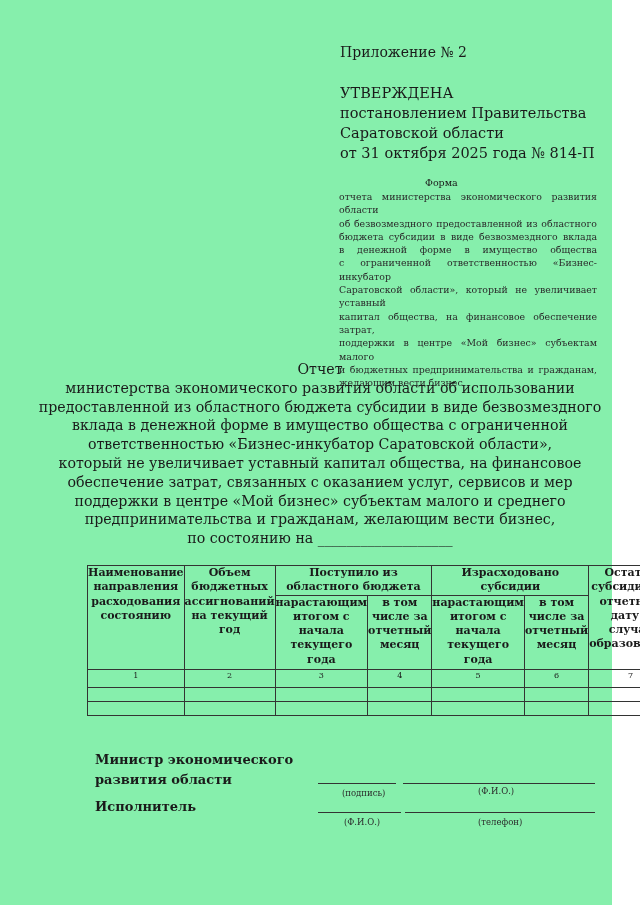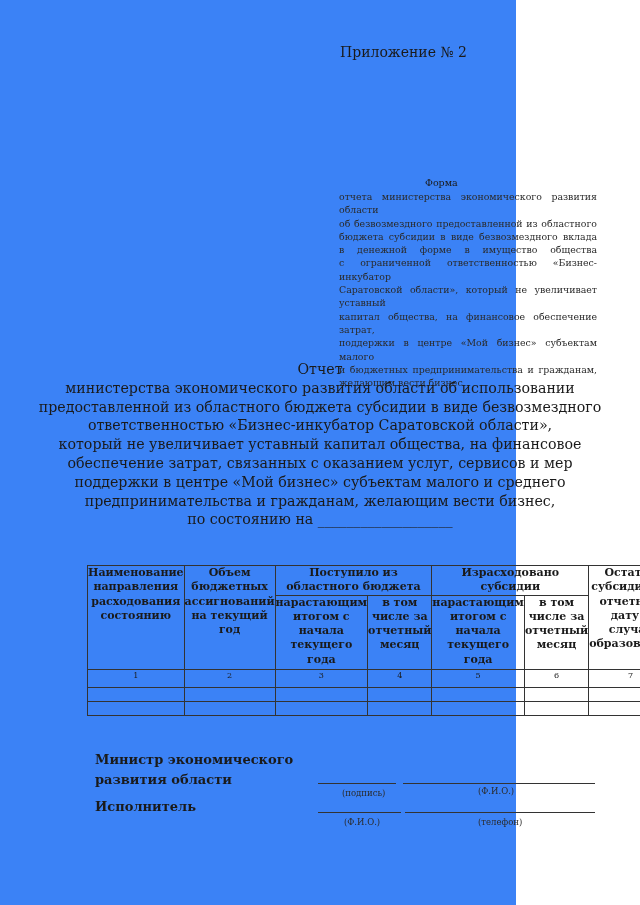--- a/index.html
+++ b/index.html
@@ -1,17 +1,17 @@
 <!DOCTYPE html>
 <html><head>
   <meta charset="utf-8">
   <style>
     html, body { margin: 0; padding: 0; background: #ffffff; }
     body { width: 640px; height: 905px; position: relative; overflow: hidden; color: #1a1a1a; font-family: "DejaVu Serif", serif; }
-    .page { position: absolute; left: 0; top: 0; width: 516px; height: 905px; background: #3b82f6; }
+    .page { position: absolute; left: 0; top: 0; width: 612px; height: 905px; background: #86efac; }
     .abs { position: absolute; white-space: nowrap; }
     .appendix { left: 340px; top: 44px; font-size: 14px; }
     .approval { left: 340px; top: 83px; font-size: 14.5px; line-height: 20px; }
     .approval div { white-space: nowrap; }
     .form-caption { left: 425px; top: 177px; font-size: 9.5px; }
     .form-desc { left: 339px; top: 190px; width: 258px; font-size: 9.4px; line-height: 13.3px; text-align: justify; white-space: normal; color: #2a2a2a; }
     .form-desc span { display: block; text-align: justify; text-align-last: justify; }
     .form-desc span.last { text-align-last: left; }
     .report-title { left: 0; width: 640px; top: 360px; text-align: center; font-weight: normal; font-size: 14.2px; line-height: 18.8px; }
     .report-title div { white-space: nowrap; }
@@ -23,40 +23,47 @@
     .sig-line { position: absolute; border-top: 1px solid #333; height: 0; }
     .sig-caption { font-size: 8.5px; color: #2a2a2a; }
   </style>
 </head>
 <body>
 
 <div class="page">
 
   <div class="abs appendix">Приложение № 2</div>
 
+  <div class="abs approval">
+    <div>УТВЕРЖДЕНА</div>
+    <div>постановлением Правительства</div>
+    <div>Саратовской области</div>
+    <div>от 31 октября 2025 года № 814-П</div>
+  </div>
 
   <div class="abs form-caption">Форма</div>
 
   <div class="abs form-desc">
     <span>отчета министерства экономического развития области</span>
     <span>об безвозмездного предоставленной из областного</span>
     <span>бюджета субсидии в виде безвозмездного вклада</span>
     <span>в денежной форме в имущество общества</span>
     <span>с ограниченной ответственностью «Бизнес-инкубатор</span>
     <span>Саратовской области», который не увеличивает уставный</span>
     <span>капитал общества, на финансовое обеспечение затрат,</span>
     <span>поддержки в центре «Мой бизнес» субъектам малого</span>
     <span>и бюджетных предпринимательства и гражданам,</span>
     <span class="last">желающим вести бизнес</span>
   </div>
 
   <div class="abs report-title">
     <div>Отчет</div>
     <div>министерства экономического развития области об использовании</div>
     <div>предоставленной из областного бюджета субсидии в виде безвозмездного</div>
+    <div>вклада в денежной форме в имущество общества с ограниченной</div>
     <div>ответственностью «Бизнес-инкубатор Саратовской области»,</div>
     <div>который не увеличивает уставный капитал общества, на финансовое</div>
     <div>обеспечение затрат, связанных с оказанием услуг, сервисов и мер</div>
     <div>поддержки в центре «Мой бизнес» субъектам малого и среднего</div>
     <div>предпринимательства и гражданам, желающим вести бизнес,</div>
     <div>по состоянию на ___________________</div>
   </div>
 
   <table class="report-table">
     <colgroup>

